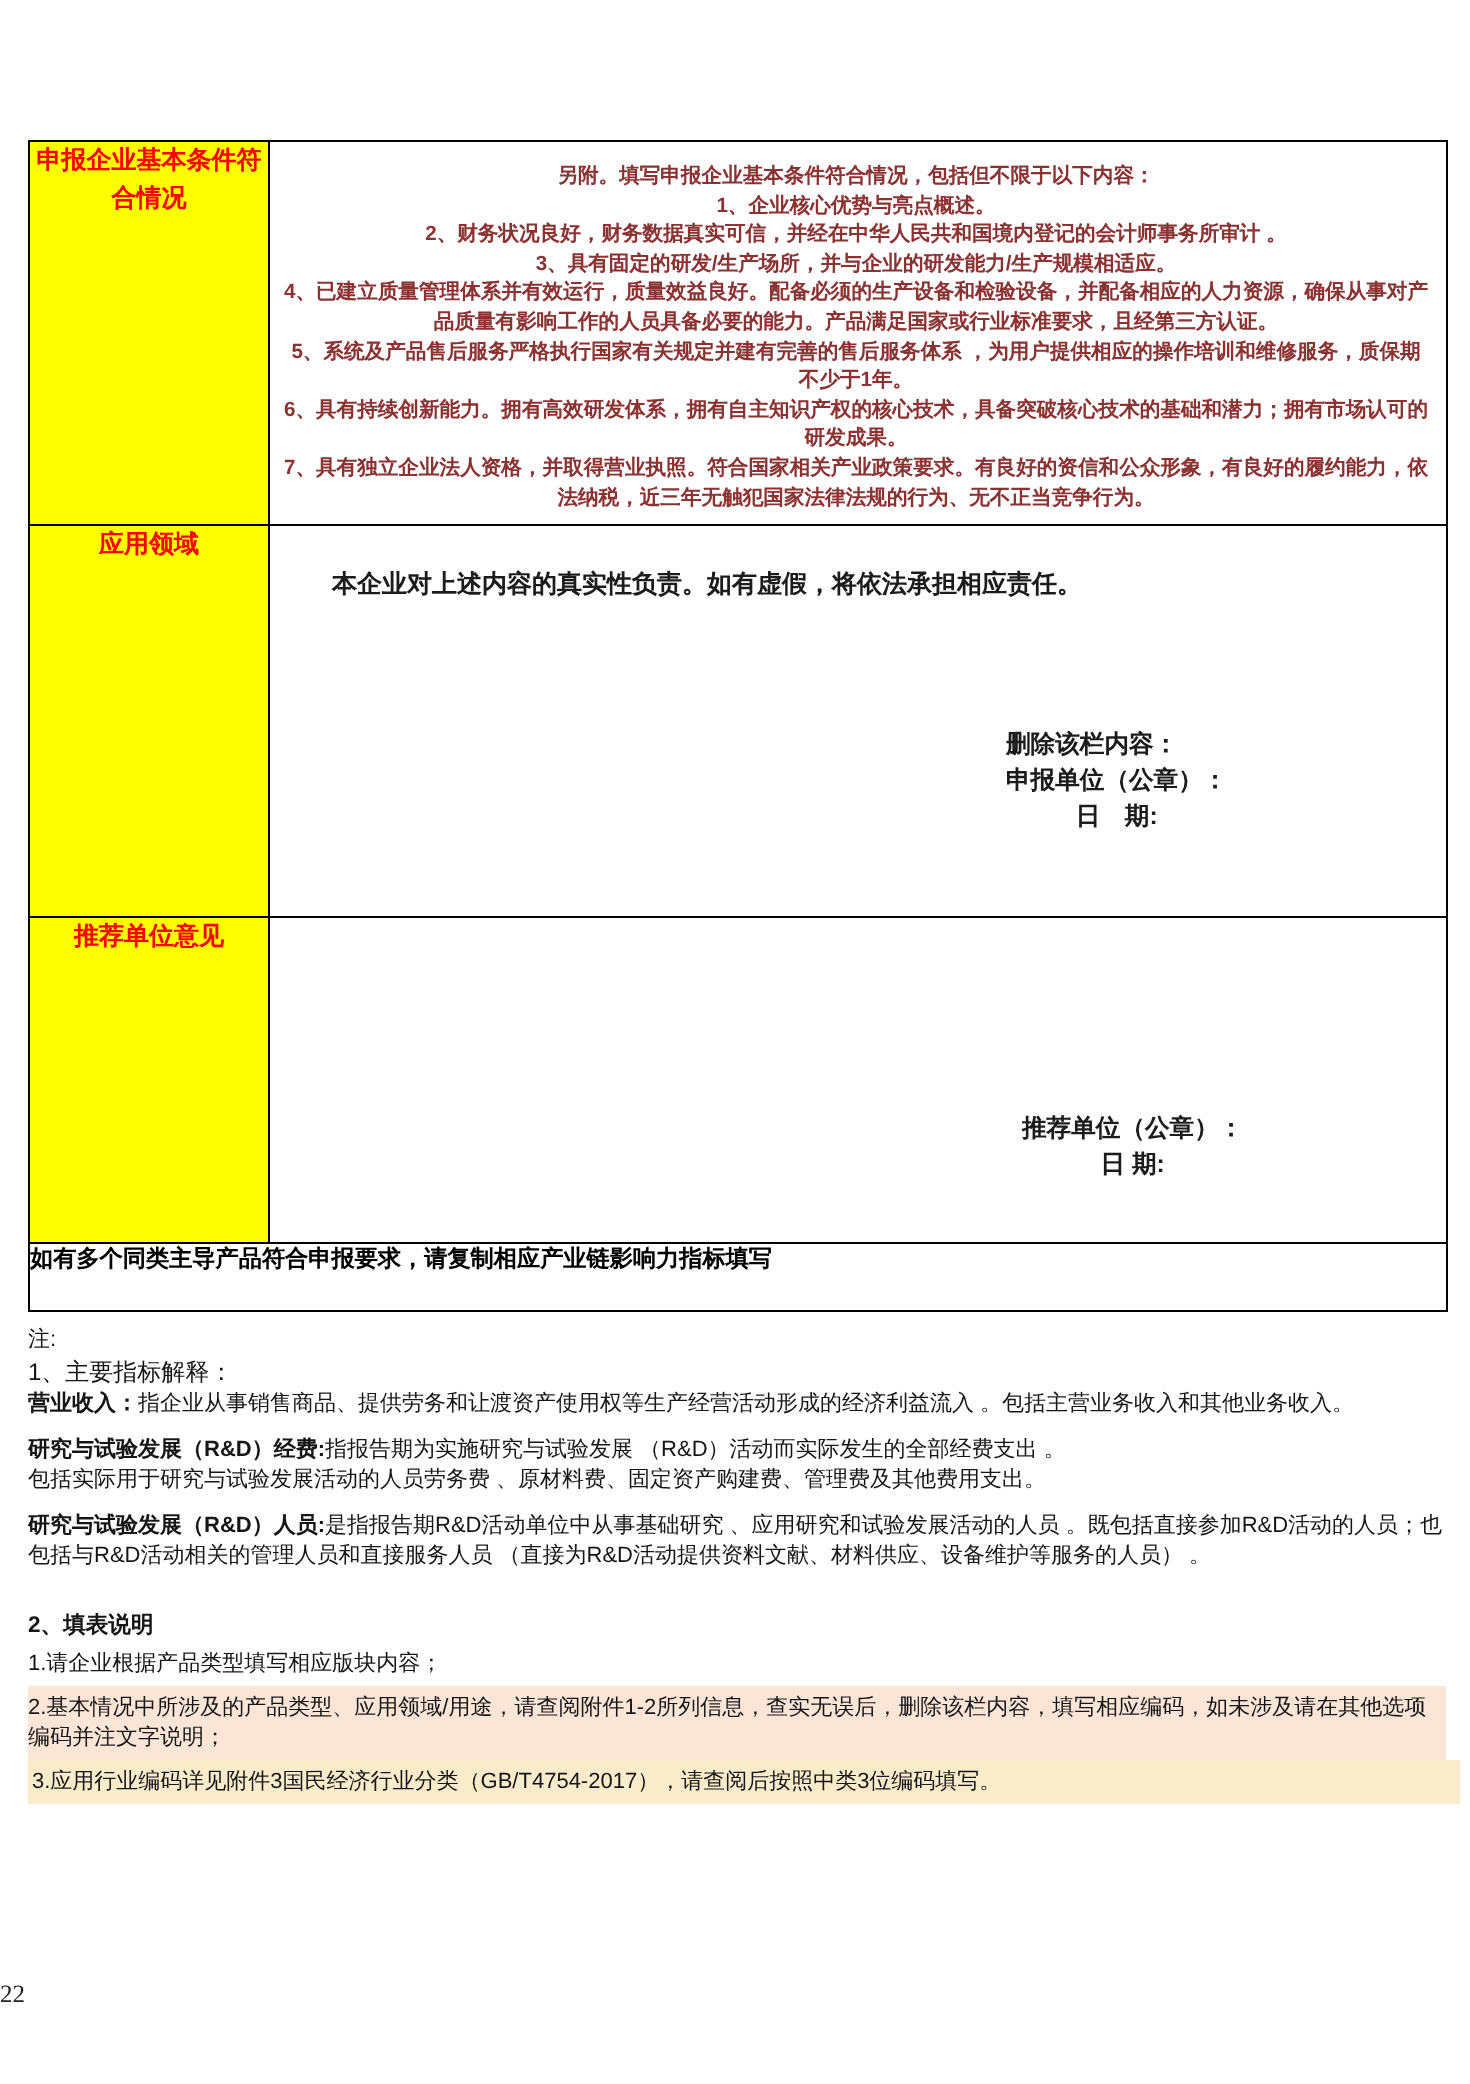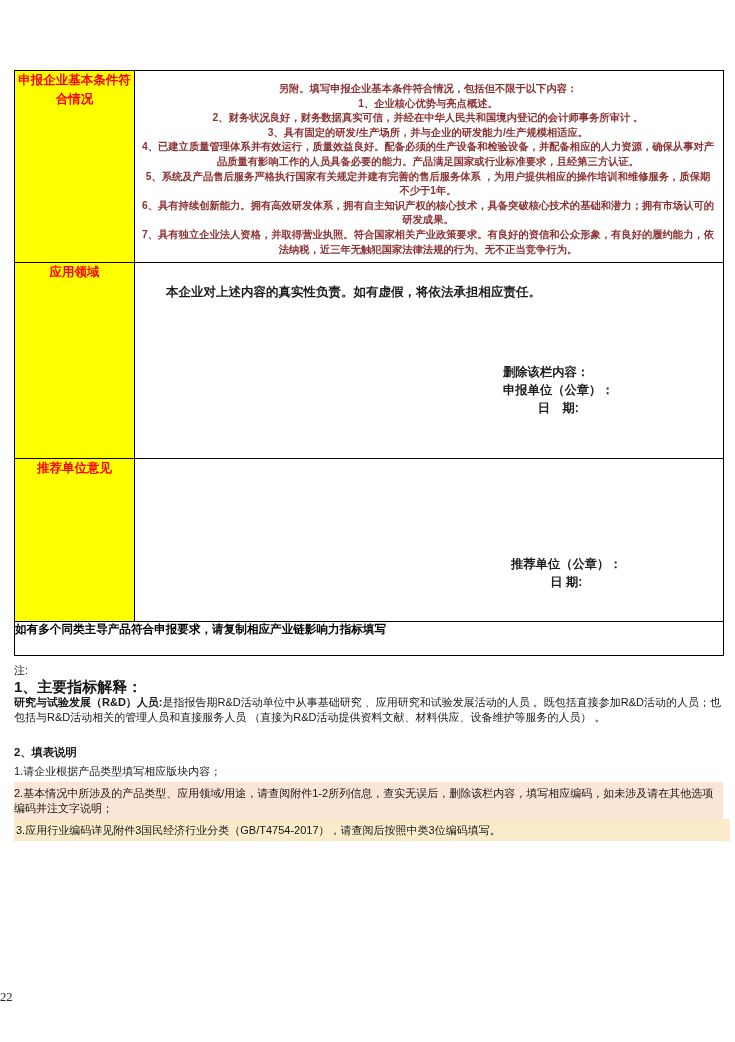--- a/index.html
+++ b/index.html
@@ -37,21 +37,21 @@
   .sig-recm { left:376px; top:96px; }
   td.footer-cell {
     text-align:left; font-weight:bold; font-size:11.6px;
     color:#000; padding:9px 4px 8px;
   }
   .notes {
     position:absolute; left:14px; top:663px; width:709px;
     font-size:11px; line-height:15px; color:#161616;
   }
   .notes .note-title { margin:0; }
-  .notes .sec-heading { margin:1px 0 1px; font-weight:bold; font-size:15px; }
+  .notes .sec-heading { margin:1px 0 1px; font-weight:normal; font-size:12px; }
   .notes .term-para { margin:1px 0 8px; word-break:break-all; }
   .notes .term-para .term { font-weight:bold; }
   .notes .term-para .term-text { white-space:pre-wrap; }
   .notes .sec2-heading { margin:20px 0 2px; font-weight:bold; font-size:11.3px; }
   .notes .fill-item { margin:0; padding:2px 0 1px; word-break:break-all; }
   .notes .hl-peach { background:#FBE5D6; padding:4px 4px 3px 0; margin-top:2px; }
   .notes .hl-cream { background:#FAECCB; padding:4px 4px 3px 2px; width:716px; box-sizing:border-box; }
   .page-number {
     position:absolute; left:0; right:0; top:990px; text-align:left;
     font-family:"Liberation Serif","DejaVu Serif",serif;
@@ -104,21 +104,24 @@
       <td class="footer-cell" colspan="2">如有多个同类主导产品符合申报要求，请复制相应产业链影响力指标填写</td>
     </tr>
   </tbody>
     </table>
 
   <div class="notes">
     <p class="note-title">注:</p>
 
     <p class="sec-heading">1、主要指标解释：</p>
 
+    <p class="term-para"><b class="term">营业收入：</b><span class="term-text">指企业从事销售商品、提供劳务和让渡资产使用权等生产经营活动形成的经济利益流入 。包括主营业务收入和其他业务收入。</span></p>
 
+    <p class="term-para"><b class="term">研究与试验发展（R&amp;D）经费:</b><span class="term-text">指报告期为实施研究与试验发展 （R&amp;D）活动而实际发生的全部经费支出 。
+包括实际用于研究与试验发展活动的人员劳务费 、原材料费、固定资产购建费、管理费及其他费用支出。</span></p>
 
     <p class="term-para"><b class="term">研究与试验发展（R&amp;D）人员:</b><span class="term-text">是指报告期R&amp;D活动单位中从事基础研究 、应用研究和试验发展活动的人员 。既包括直接参加R&amp;D活动的人员；也包括与R&amp;D活动相关的管理人员和直接服务人员 （直接为R&amp;D活动提供资料文献、材料供应、设备维护等服务的人员） 。</span></p>
 
     <p class="sec2-heading">2、填表说明</p>
 
     <p class="fill-item">1.请企业根据产品类型填写相应版块内容；</p>
     <p class="fill-item hl-peach">2.基本情况中所涉及的产品类型、应用领域/用途，请查阅附件1-2所列信息，查实无误后，删除该栏内容，填写相应编码，如未涉及请在其他选项编码并注文字说明；</p>
     <p class="fill-item hl-cream">3.应用行业编码详见附件3国民经济行业分类（GB/T4754-2017），请查阅后按照中类3位编码填写。</p>
   </div>
 

